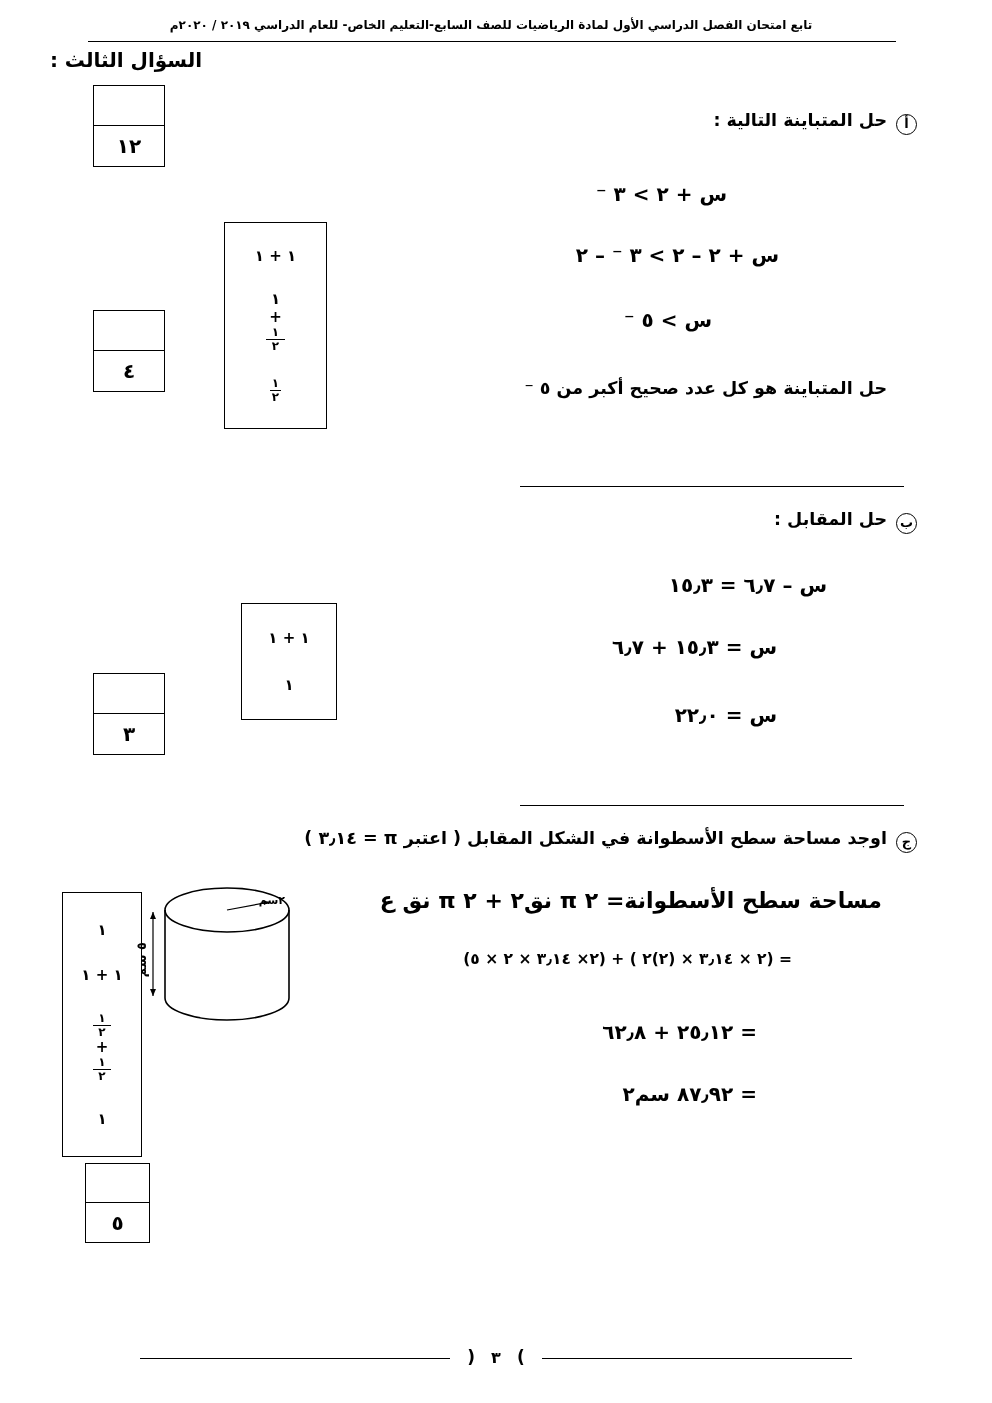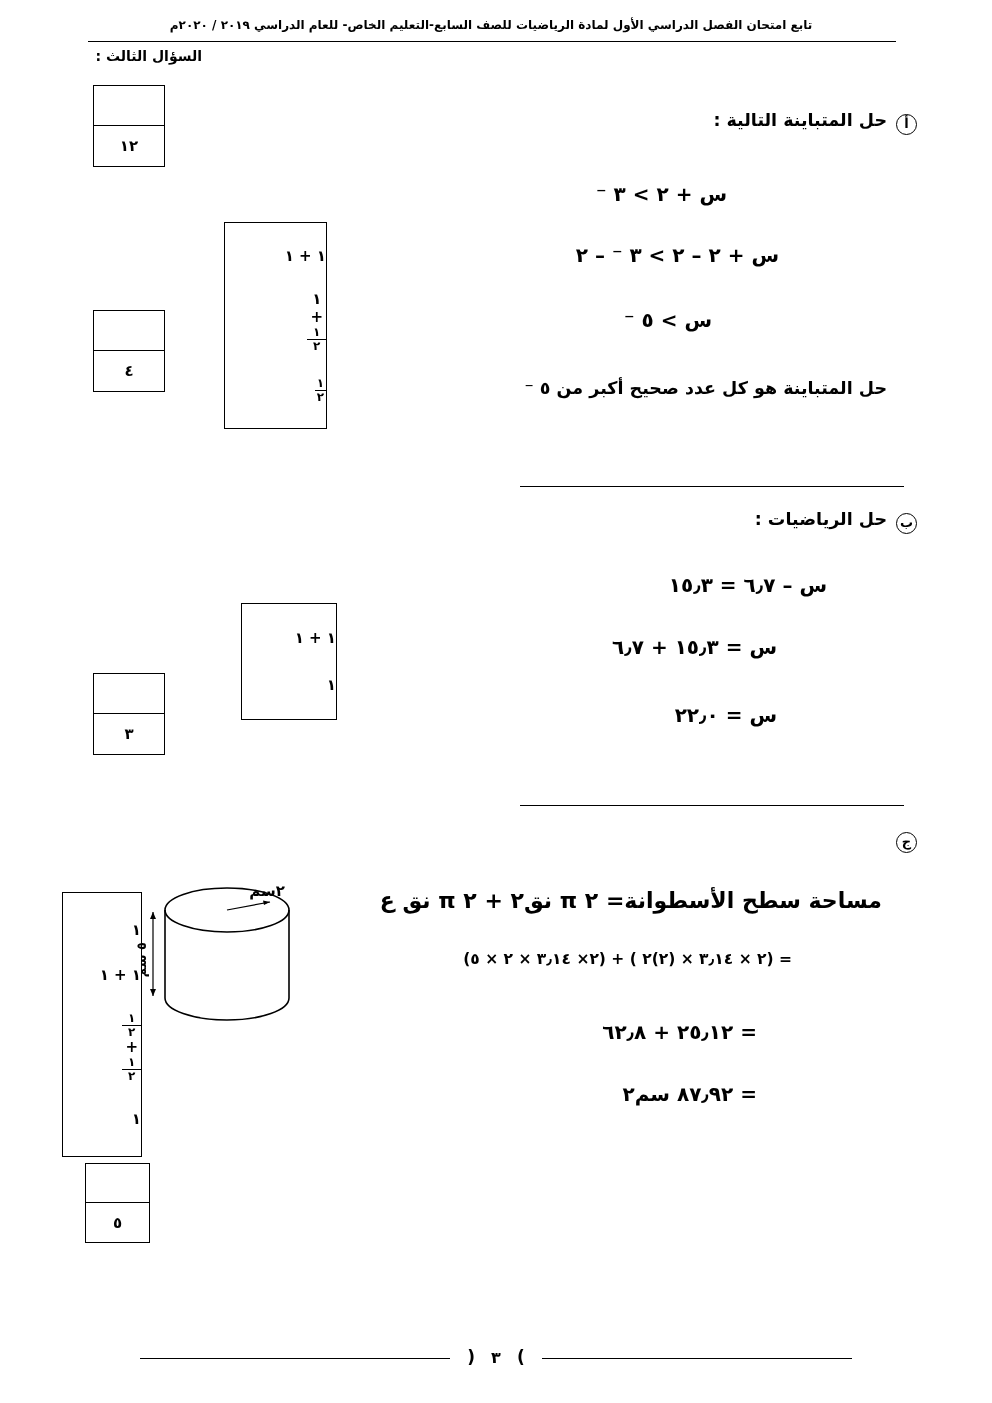--- a/index.html
+++ b/index.html
@@ -38,21 +38,21 @@
     top: 41px;
     right: 96px;
     left: 88px;
     border-bottom: 1.6px solid #000;
   }
 
   .q-title {
     position: absolute;
     top: 48px;
     right: 790px;
-    font-size: 14px;
+    font-size: 20px;
     font-weight: bold;
     direction: rtl;
   }
 
   
   .circle-letter {
     position: absolute;
     width: 19px;
     height: 19px;
     border: 1.4px solid #000;
@@ -89,32 +89,32 @@
     height: 50%;
     border-bottom: 1.6px solid #000;
     box-sizing: border-box;
   }
   .markbox .cell-bot {
     height: 50%;
     box-sizing: border-box;
     display: flex;
     align-items: center;
     justify-content: center;
-    font-size: 15px;
+    font-size: 20px;
     font-weight: bold;
   }
 
   
   .rubric {
     position: absolute;
     border: 1.6px solid #000;
     box-sizing: border-box;
     display: flex;
     flex-direction: column;
-    align-items: flex-start;
+    align-items: center;
     justify-content: space-around;
     font-size: 15px;
     font-weight: bold;
   }
   .rubric span { display: block; text-align: center; }
 
   
   .frac {
     display: inline-block;
     vertical-align: middle;
@@ -200,60 +200,61 @@
   </div>
 
   <div class="markbox" style="top:310px; right:827px; width:72px; height:82px;">
     <div class="cell-top"></div>
     <div class="cell-bot">٤</div>
   </div>
 
   <div class="sep" style="top:486px; right:88px; left:520px;"></div>
 
   <div class="circle-letter" style="top:513px; right:75px;">ب</div>
-  <div class="t prompt" style="top:509px; right:105px;">حل الرياضيات :</div>
+  <div class="t prompt" style="top:509px; right:105px;">حل المقابل :</div>
 
   <div class="t work" style="top:573px; right:165px;">س   –   ٦٫٧  =  ١٥٫٣</div>
   <div class="t work" style="top:635px; right:215px;">س  =   ١٥٫٣   +   ٦٫٧</div>
   <div class="t work" style="top:703px; right:215px;">س   =   ٢٢٫٠</div>
 
   <div class="rubric" style="top:603px; right:655px; width:96px; height:117px; padding:10px 0;">
     <span>١ + ١</span>
     <span>١</span>
   </div>
 
   <div class="markbox" style="top:673px; right:827px; width:72px; height:82px;">
     <div class="cell-top"></div>
     <div class="cell-bot">٣</div>
   </div>
 
   <div class="sep" style="top:805px; right:88px; left:520px;"></div>
 
   <div class="circle-letter" style="top:832px; right:75px;">ج</div>
+  <div class="t prompt" style="top:828px; right:105px;">اوجد مساحة سطح الأسطوانة في الشكل المقابل ( اعتبر   π  = ٣٫١٤  )</div>
 
   <div class="t work" style="top:888px; right:110px; font-size:22px;">مساحة سطح الأسطوانة= ٢ π نق٢ + ٢ π نق ع</div>
   <div class="t work" style="top:950px; right:200px; font-size:15.5px;">= (٢ × ٣٫١٤ × (٢)٢ ) + (٢× ٣٫١٤ × ٢ × ٥)</div>
   <div class="t work" style="top:1020px; right:235px;">=      ٢٥٫١٢      +      ٦٢٫٨</div>
   <div class="t work" style="top:1082px; right:235px;">=      ٨٧٫٩٢  سم٢</div>
 
   <div class="cyl" style="top:880px; right:655px; width:190px; height:170px;">
     <svg width="190" height="170" viewBox="0 0 190 170">
       <ellipse cx="80" cy="30" rx="62" ry="22" fill="#ffffff" stroke="#000" stroke-width="1.6"></ellipse>
       <path d="M18,30 L18,118" fill="none" stroke="#000" stroke-width="1.6"></path>
       <path d="M142,30 L142,118" fill="none" stroke="#000" stroke-width="1.6"></path>
       <path d="M18,118 A62,22 0 0 0 142,118" fill="none" stroke="#000" stroke-width="1.6"></path>
 
       <path d="M80,30 L123,22" fill="none" stroke="#000" stroke-width="1.2"></path>
       <path d="M123,22 l-7,-1.5 l1,4.5 z" fill="#000"></path>
 
       <path d="M6,32 L6,116" fill="none" stroke="#000" stroke-width="1.2"></path>
       <path d="M6,32 l-3,7 l6,0 z" fill="#000"></path>
       <path d="M6,116 l-3,-7 l6,0 z" fill="#000"></path>
     </svg>
-    <div class="t" style="top:2px; right:52px; font-size:15px; font-weight:bold;">٢سم</div>
+    <div class="t" style="top:14px; right:52px; font-size:11px; font-weight:bold;">٢سم</div>
     <div class="t" style="top:62px; right:188px; font-size:13px; font-weight:bold; writing-mode:vertical-rl; transform:rotate(180deg);">٥ سم</div>
   </div>
 
   <div class="rubric" style="top:892px; right:850px; width:80px; height:265px; padding:14px 0;">
     <span>١</span>
     <span>١ + ١</span>
     <span>
         <span class="frac">
           <span class="num">١</span>
           <span class="den">٢</span>

